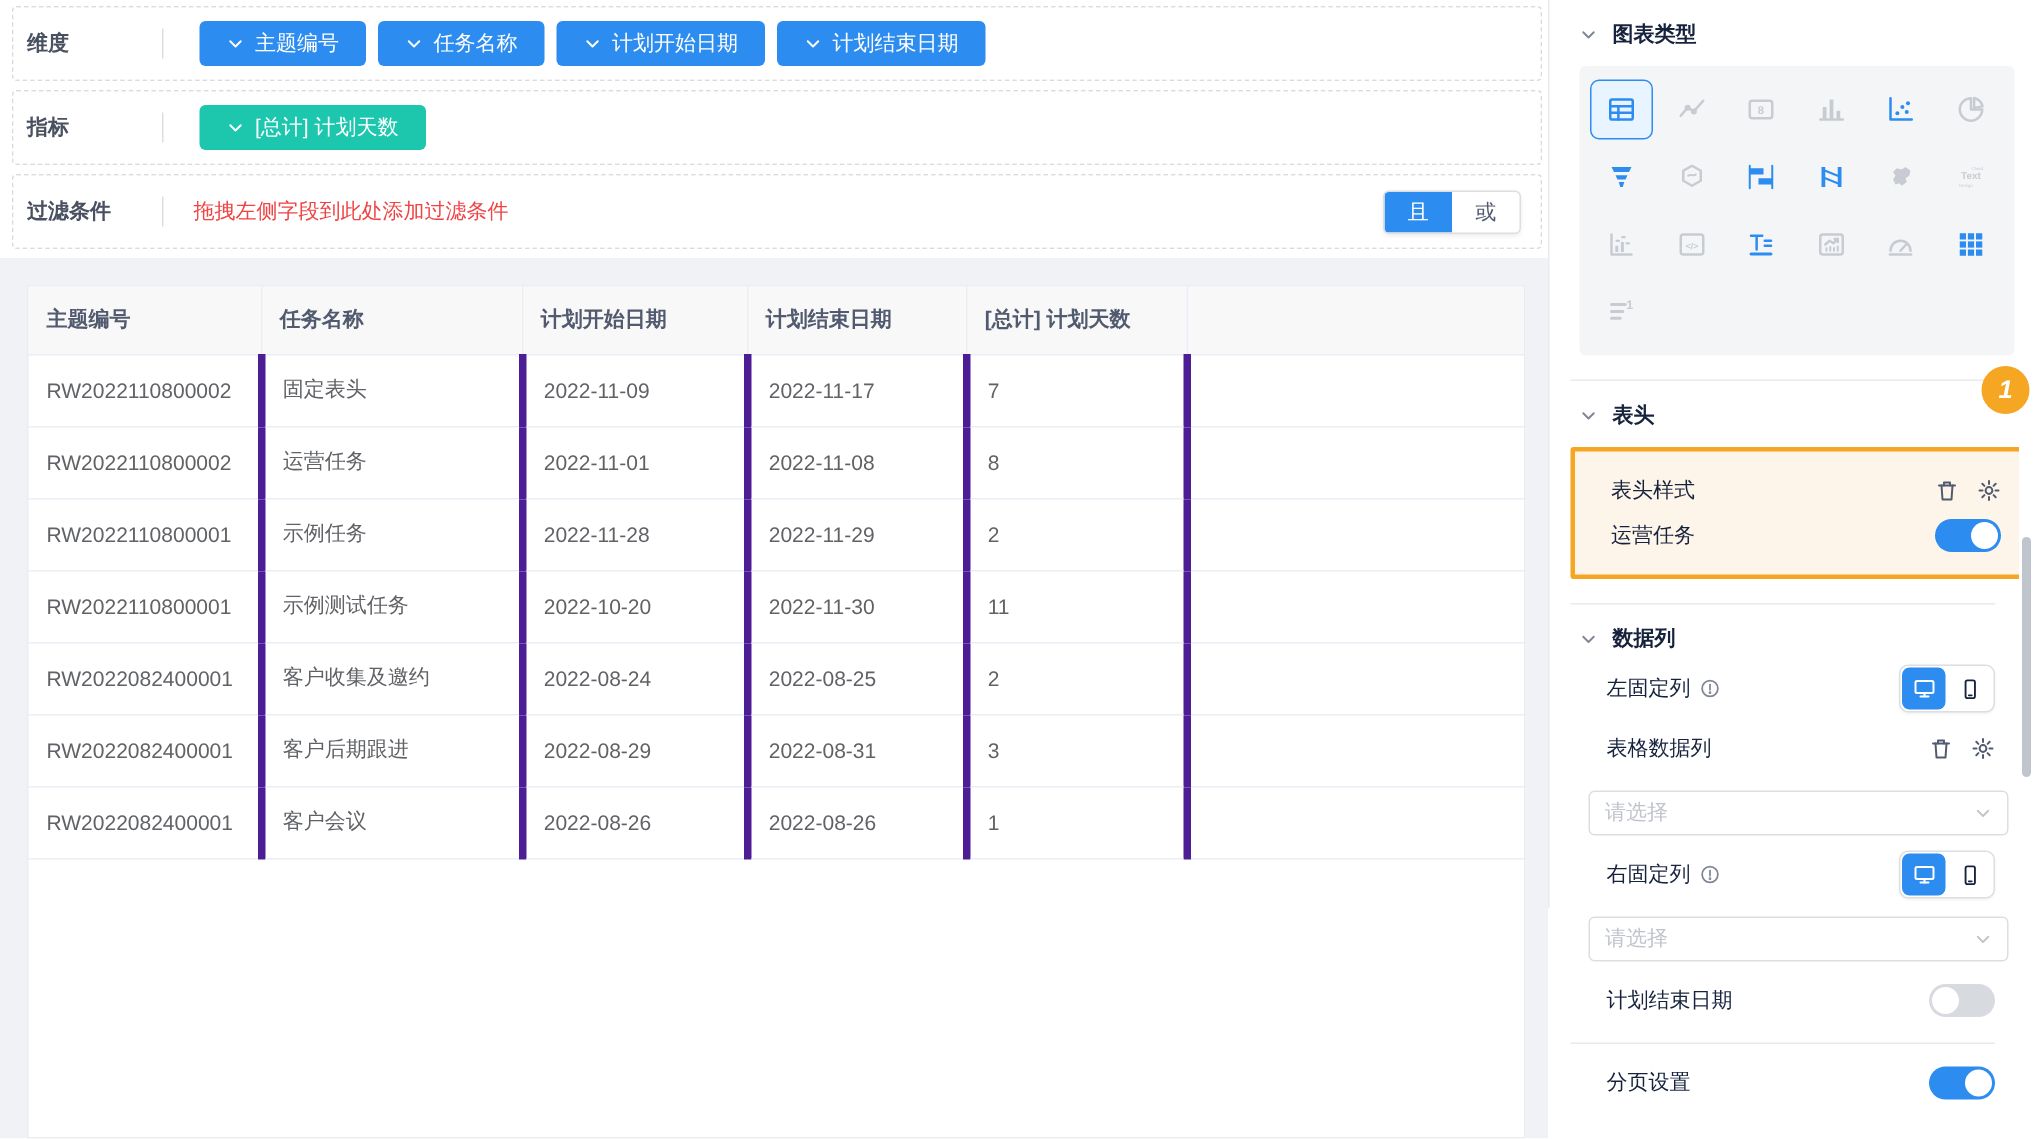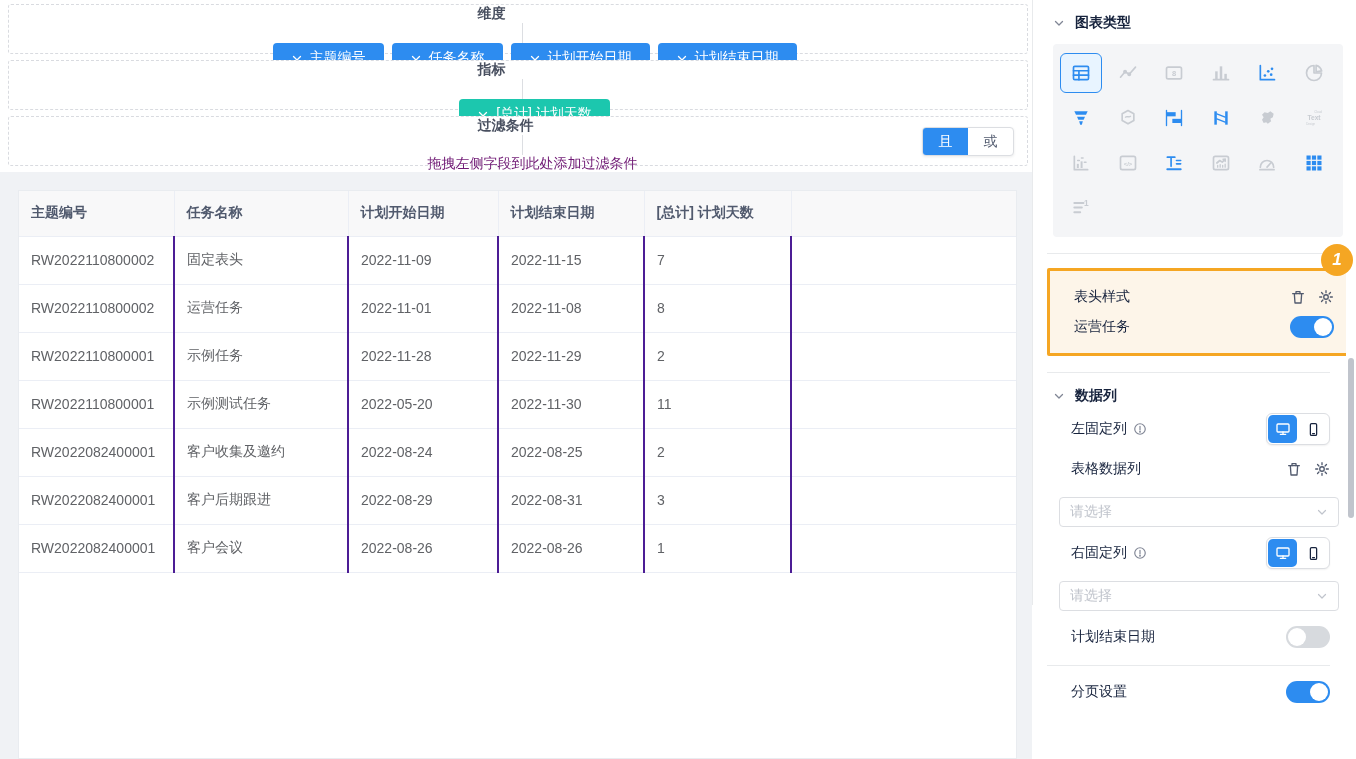--- a/index.html
+++ b/index.html
@@ -14,32 +14,32 @@
   
   .left-strip {
     position:absolute; left:0; top:176px; width:10px; height:336px;
     background:#e9ebee; border:1px solid #dcdfe3; border-left:none;
     border-radius:0 4px 4px 0;
   }
   
   .cfg-row {
     position:absolute; left:8px; width:1020px; height:50px;
     border:1px dashed #d9dbe0; border-radius:3px;
-    display:flex; align-items:center; background:#fff; padding-left:9px;flex-direction:column;
+    display:flex; align-items:center; background:#fff; padding-left:9px;
   }
   .cfg-label { width:90px; font-weight:700; color:#495060; flex:0 0 auto; }
   .cfg-sep { width:1px; height:20px; background:#dcdee2; flex:0 0 auto; }
   .pill-box { display:flex; align-items:center; gap:8px; margin-left:24px; flex:1; }
   .pill {
     height:30px; display:inline-flex; align-items:center; gap:7px;
     padding:0 18px; border-radius:4px; color:#fff; cursor:pointer;
     white-space:nowrap;
   }
   .pill svg { flex:0 0 auto; }
-  .placeholder-text { color:#701a75; margin-left:20px; }
+  .placeholder-text { color:#ef4444; margin-left:20px; }
   .logic-toggle {
     position:absolute; right:13px; top:10px; height:29px;
     display:flex; border:1px solid #dcdee2; border-radius:4px;
     overflow:hidden; background:#fff; box-shadow:0 1px 3px rgba(0,0,0,.08);
   }
   .logic-btn { width:45px; display:flex; align-items:center; justify-content:center; cursor:pointer; color:#515a6e; }
   .logic-btn.on { background:#2d8cf0; color:#fff; }
   
   .content-band {
     position:absolute; left:0; top:172px; width:1032px; height:587px;
@@ -51,21 +51,21 @@
   }
   table.data { border-collapse:collapse; width:100%; table-layout:fixed; }
   table.data th {
     background:#f8f8f9; font-weight:700; color:#515a6e; text-align:left;
     height:45px; padding:0 12px; border-bottom:1px solid #ebeef5;
     border-right:1px solid #ebeef5; font-size:14px;
   }
   table.data th:last-child { border-right:none; }
   table.data td {
     height:48px; padding:0 12px; color:#606266; font-size:14px;
-    border-bottom:1px solid #ebeef5; border-right:2px solid #4c1d95;
+    border-bottom:1px solid #ebeef5; border-right:5px solid #4c1d95;
     overflow:hidden; white-space:nowrap;
   }
   table.data td:last-child { border-right:none; }
   
   .panel {
     position:absolute; left:1032px; top:0; width:314px; height:605px;
     background:#fff; border-left:1px solid #e8eaec;
   }
   .sec-title {
     display:flex; align-items:center; gap:10px;
@@ -228,21 +228,21 @@
           <th>计划结束日期</th>
           <th>[总计] 计划天数</th>
           <th></th>
         </tr>
       </thead>
     <tbody id="table-body">
         <tr>
           <td>RW2022110800002</td>
           <td>固定表头</td>
           <td>2022-11-09</td>
-          <td>2022-11-15</td>
+          <td>2022-11-17</td>
           <td>7</td>
           <td></td>
         </tr>
         <tr>
           <td>RW2022110800002</td>
           <td>运营任务</td>
           <td>2022-11-01</td>
           <td>2022-11-08</td>
           <td>8</td>
           <td></td>
@@ -251,21 +251,21 @@
           <td>RW2022110800001</td>
           <td>示例任务</td>
           <td>2022-11-28</td>
           <td>2022-11-29</td>
           <td>2</td>
           <td></td>
         </tr>
         <tr>
           <td>RW2022110800001</td>
           <td>示例测试任务</td>
-          <td>2022-05-20</td>
+          <td>2022-10-20</td>
           <td>2022-11-30</td>
           <td>11</td>
           <td></td>
         </tr>
         <tr>
           <td>RW2022082400001</td>
           <td>客户收集及邀约</td>
           <td>2022-08-24</td>
           <td>2022-08-25</td>
           <td>2</td>
@@ -479,20 +479,28 @@
             <text x="18.5" y="10" text-anchor="middle" font-size="10" font-weight="bold" fill="currentColor" stroke="none">1</text>
           </svg>
         </span>
       </div>
     </div>
 
   <hr class="sep">
 
   <div class="badge">1</div>
 
+  <div class="sec-title">
+    <span class="chev">
+      <svg width="12" height="12" viewBox="0 0 24 24" fill="none" stroke="currentColor" stroke-width="2.6" stroke-linecap="round" stroke-linejoin="round">
+          <polyline points="5,9 12,16 19,9"></polyline>
+        </svg>
+    </span>
+    <span>表头</span>
+  </div>
 
   <div class="hl-box">
     <div class="panel-row">
       <span class="lbl">表头样式</span>
       <span class="row-icons">
         <span class="ri">
           <svg width="16" height="16" viewBox="0 0 24 24" fill="none" stroke="currentColor" stroke-width="2" stroke-linecap="round" stroke-linejoin="round">
               <path d="M4 7h16"></path>
               <path d="M9 7V4h6v3"></path>
               <path d="M6.5 7l1 14h9l1-14"></path>

